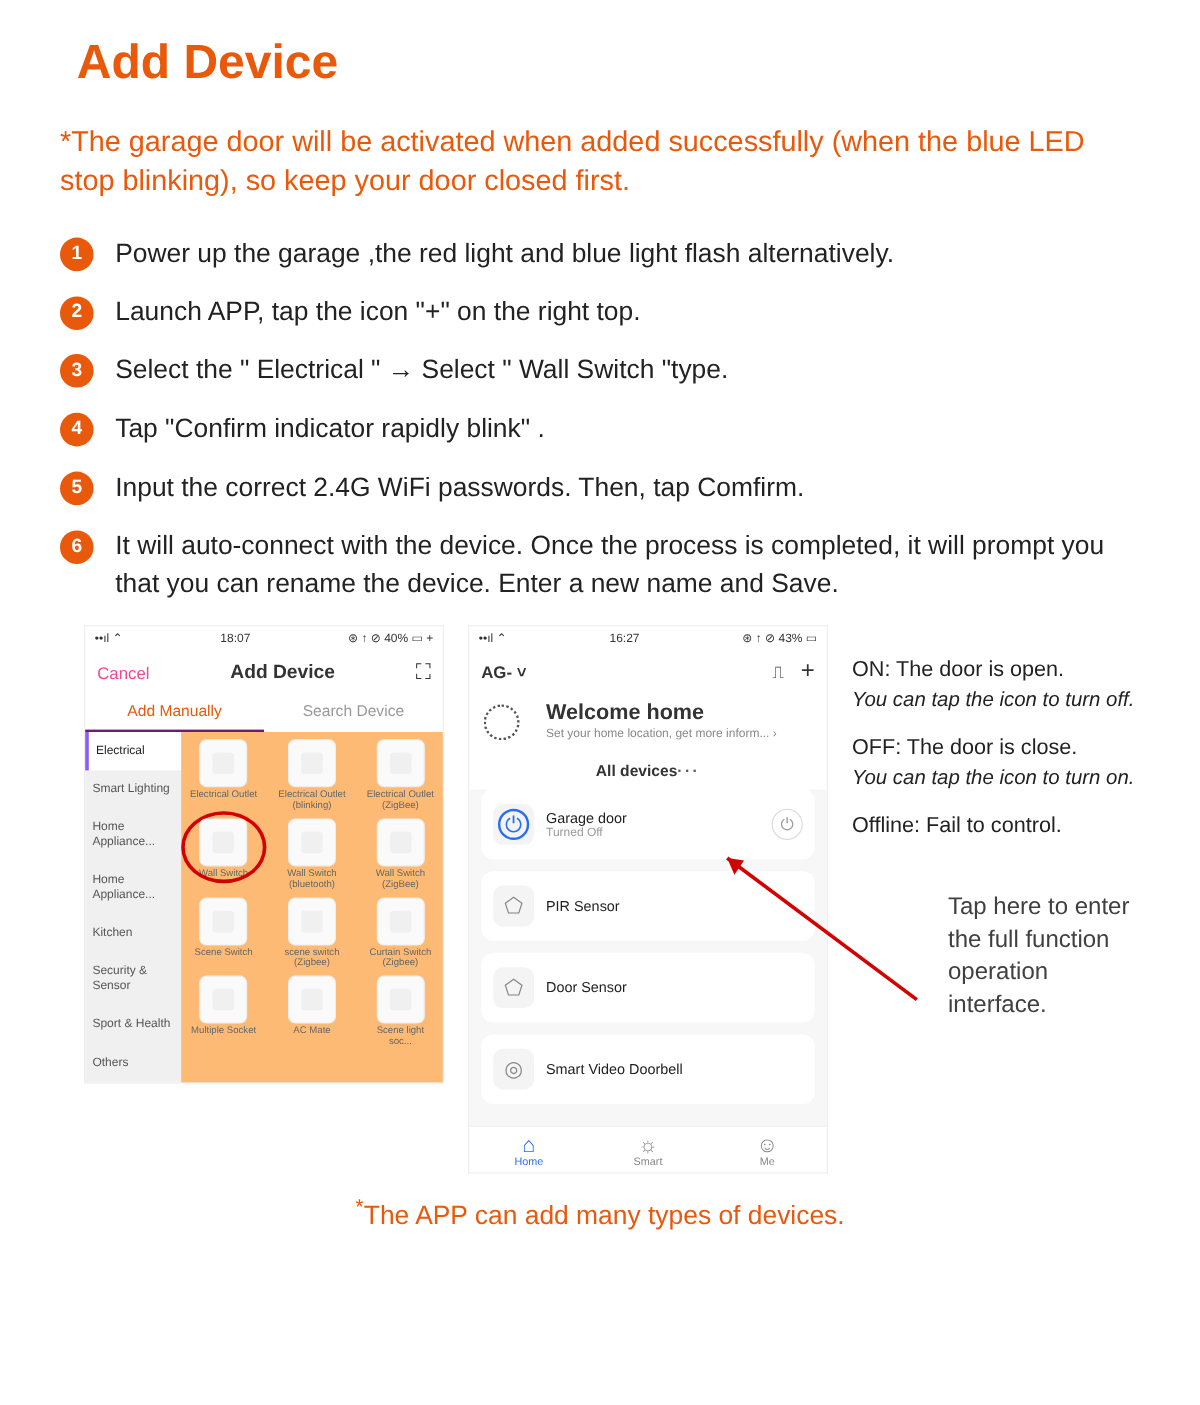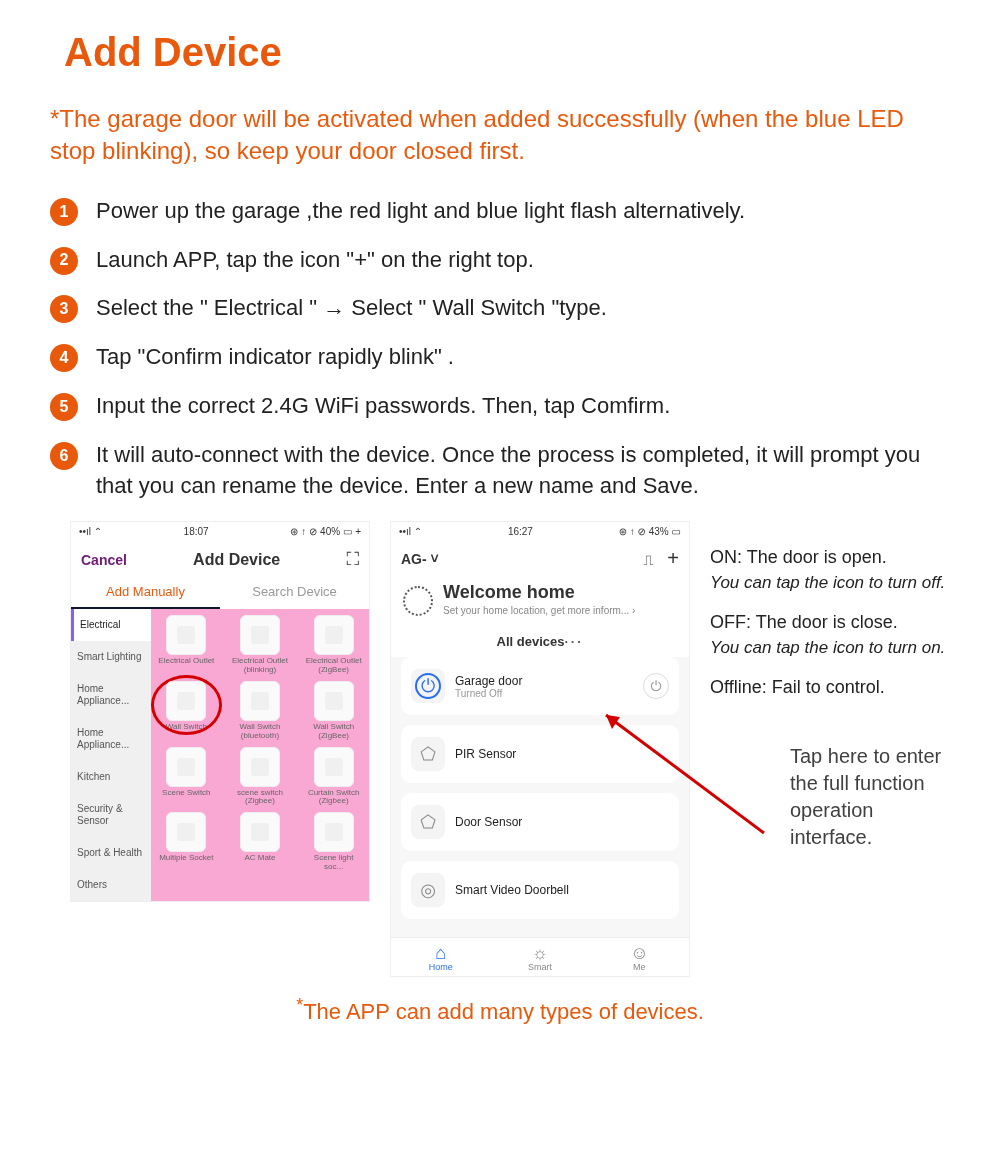--- a/index.html
+++ b/index.html
@@ -10,36 +10,36 @@
   .step { display: flex; align-items: flex-start; margin-bottom: 18px; font-size: 22px; line-height: 1.4; }
   .num { flex: 0 0 28px; width: 28px; height: 28px; border-radius: 50%; background: #e8590c; color: #fff; font-size: 16px; font-weight: 600; display: flex; align-items: center; justify-content: center; margin-right: 18px; margin-top: 2px; }
   .step-text { flex: 1; color: #222; }
   .shots { display: flex; gap: 20px; align-items: flex-start; margin-top: 12px; margin-left: 20px; }
   .phone { width: 300px; background: #fff; border: 1px solid #eee; font-size: 11px; color: #333; display: flex; flex-direction: column; }
   .statusbar { display: flex; justify-content: space-between; align-items: center; padding: 4px 8px; font-size: 10px; color: #333; }
   .navrow { display: flex; justify-content: space-between; align-items: center; padding: 8px 10px 6px; font-size: 14px; }
   .nav-title { font-weight: 600; font-size: 16px; }
   .tabs { display: flex; }
   .tabs span { flex: 1; text-align: center; padding: 8px 0; font-size: 13px; color: #999; }
-  .tabs .active { color: #e8590c; border-bottom: 2px solid #0f172a; }
+  .tabs .active { color: #e8590c; border-bottom: 2px solid #701a75; }
   .body1 { display: flex; flex: 1; background: #f7f7f7; }
   .cats { width: 80px; background: #f0f0f0; display: flex; flex-direction: column; }
   .cats div { padding: 10px 6px; font-size: 10px; color: #555; line-height: 1.2; }
   .cats .sel { background: #fff; border-left: 3px solid #8b5cf6; color: #222; }
-  .grid { flex: 1; display: grid; grid-template-columns: repeat(3, 1fr); gap: 6px 15px; padding: 6px; background: #f9a8d4; align-content: start; }
+  .grid { flex: 1; display: grid; grid-template-columns: repeat(3, 1fr); gap: 6px 15px; padding: 6px; background: #fdba74; align-content: start; }
   .cell { text-align: center; }
   .cell .ic { width: 40px; height: 40px; margin: 0 auto 2px; background: #fafafa; border: 1px solid #eee; border-radius: 6px; position: relative; }
   .cell .ic::after { content: ""; position: absolute; inset: 10px; background: #f0f0f0; border-radius: 3px; }
   .cell .lbl { font-size: 8px; color: #666; line-height: 1.1; }
   .circle-mark { position: relative; }
   .circle-mark::before { content: ""; position: absolute; left: -6px; top: -6px; right: -6px; bottom: 6px; border: 3px solid #d40000; border-radius: 50%; pointer-events: none; }
   
   .header2 { display: flex; justify-content: space-between; align-items: center; padding: 6px 10px; font-size: 14px; }
   .header2 .loc { font-weight: 600; }
-  .welcome { display: flex; align-items: flex-end; gap: 10px; padding: 6px 12px 10px; }
+  .welcome { display: flex; align-items: flex-end; gap: 22px; padding: 6px 12px 10px; }
   .sun { width: 30px; height: 30px; border-radius: 50%; border: 2px dotted #555; position: relative; flex-shrink: 0; margin-top: 4px; }
   .welcome-txt h3 { font-size: 18px; font-weight: 700; margin-bottom: 2px; }
   .welcome-txt p { font-size: 10px; color: #888; }
   .alldev { display: flex; justify-content: center; align-items: center; padding: 8px 12px; font-size: 13px; font-weight: 600; }
   .devlist { padding: 0 10px 8px; background: #f7f7f7; flex: 1; }
   .card { background: #fff; border-radius: 10px; padding: 12px 10px; display: flex; align-items: center; gap: 10px; margin-bottom: 10px; }
   .card .ci { width: 34px; height: 34px; border-radius: 8px; background: #f4f4f4; display: flex; align-items: center; justify-content: center; font-size: 18px; color: #888; }
   .card .ct { flex: 1; }
   .card .ct .n { font-size: 12px; color: #222; }
   .card .ct .s { font-size: 10px; color: #999; }
@@ -97,21 +97,21 @@
 
 <div class="shots">
 
   <div class="phone">
     <div class="statusbar">
       <span>••ıl ⌃</span>
       <span>18:07</span>
       <span>⊛ ↑ ⊘ <span>40%</span> ▭ +</span>
     </div>
     <div class="navrow">
-      <span style="color:#701a75;font-weight:bold;">Cancel</span>
+      <span style="color:#ec4899;">Cancel</span>
       <span class="nav-title">Add Device</span>
       <span style="font-size:18px;">⛶</span>
     </div>
     <div class="tabs">
       <span class="active">Add Manually</span>
       <span>Search Device</span>
     </div>
     <div class="body1">
       <div class="cats">
         <div class="sel">Electrical</div>

